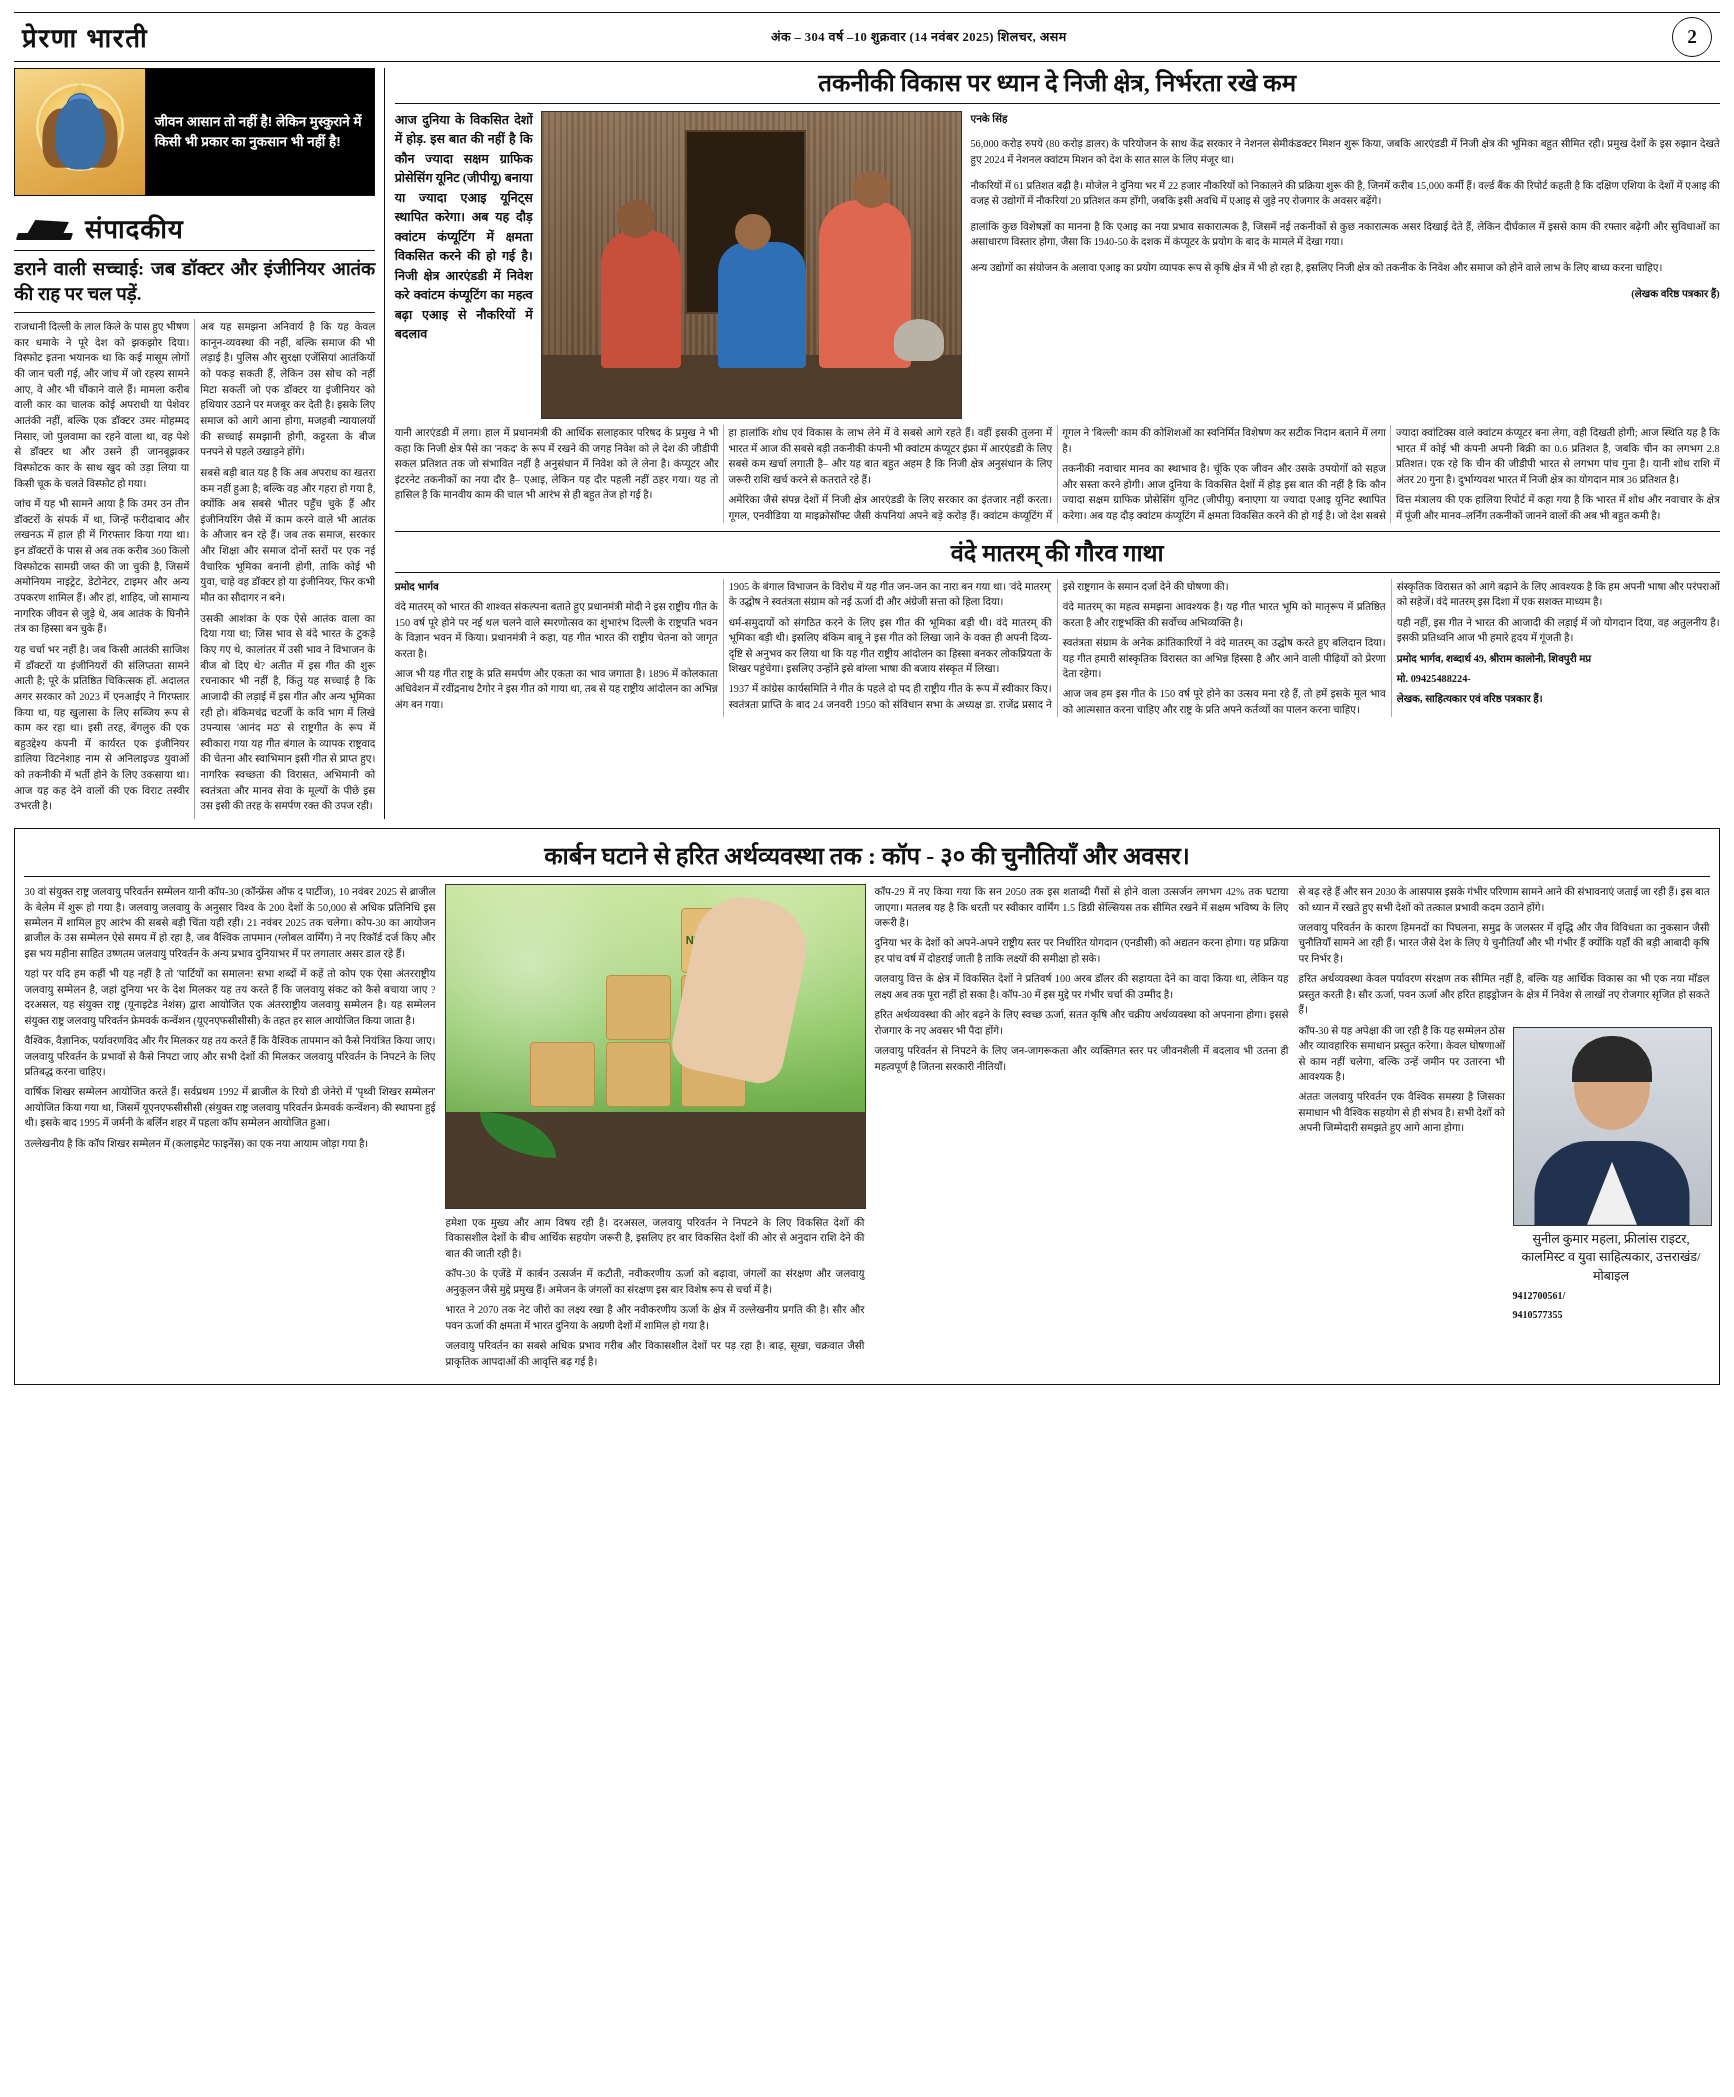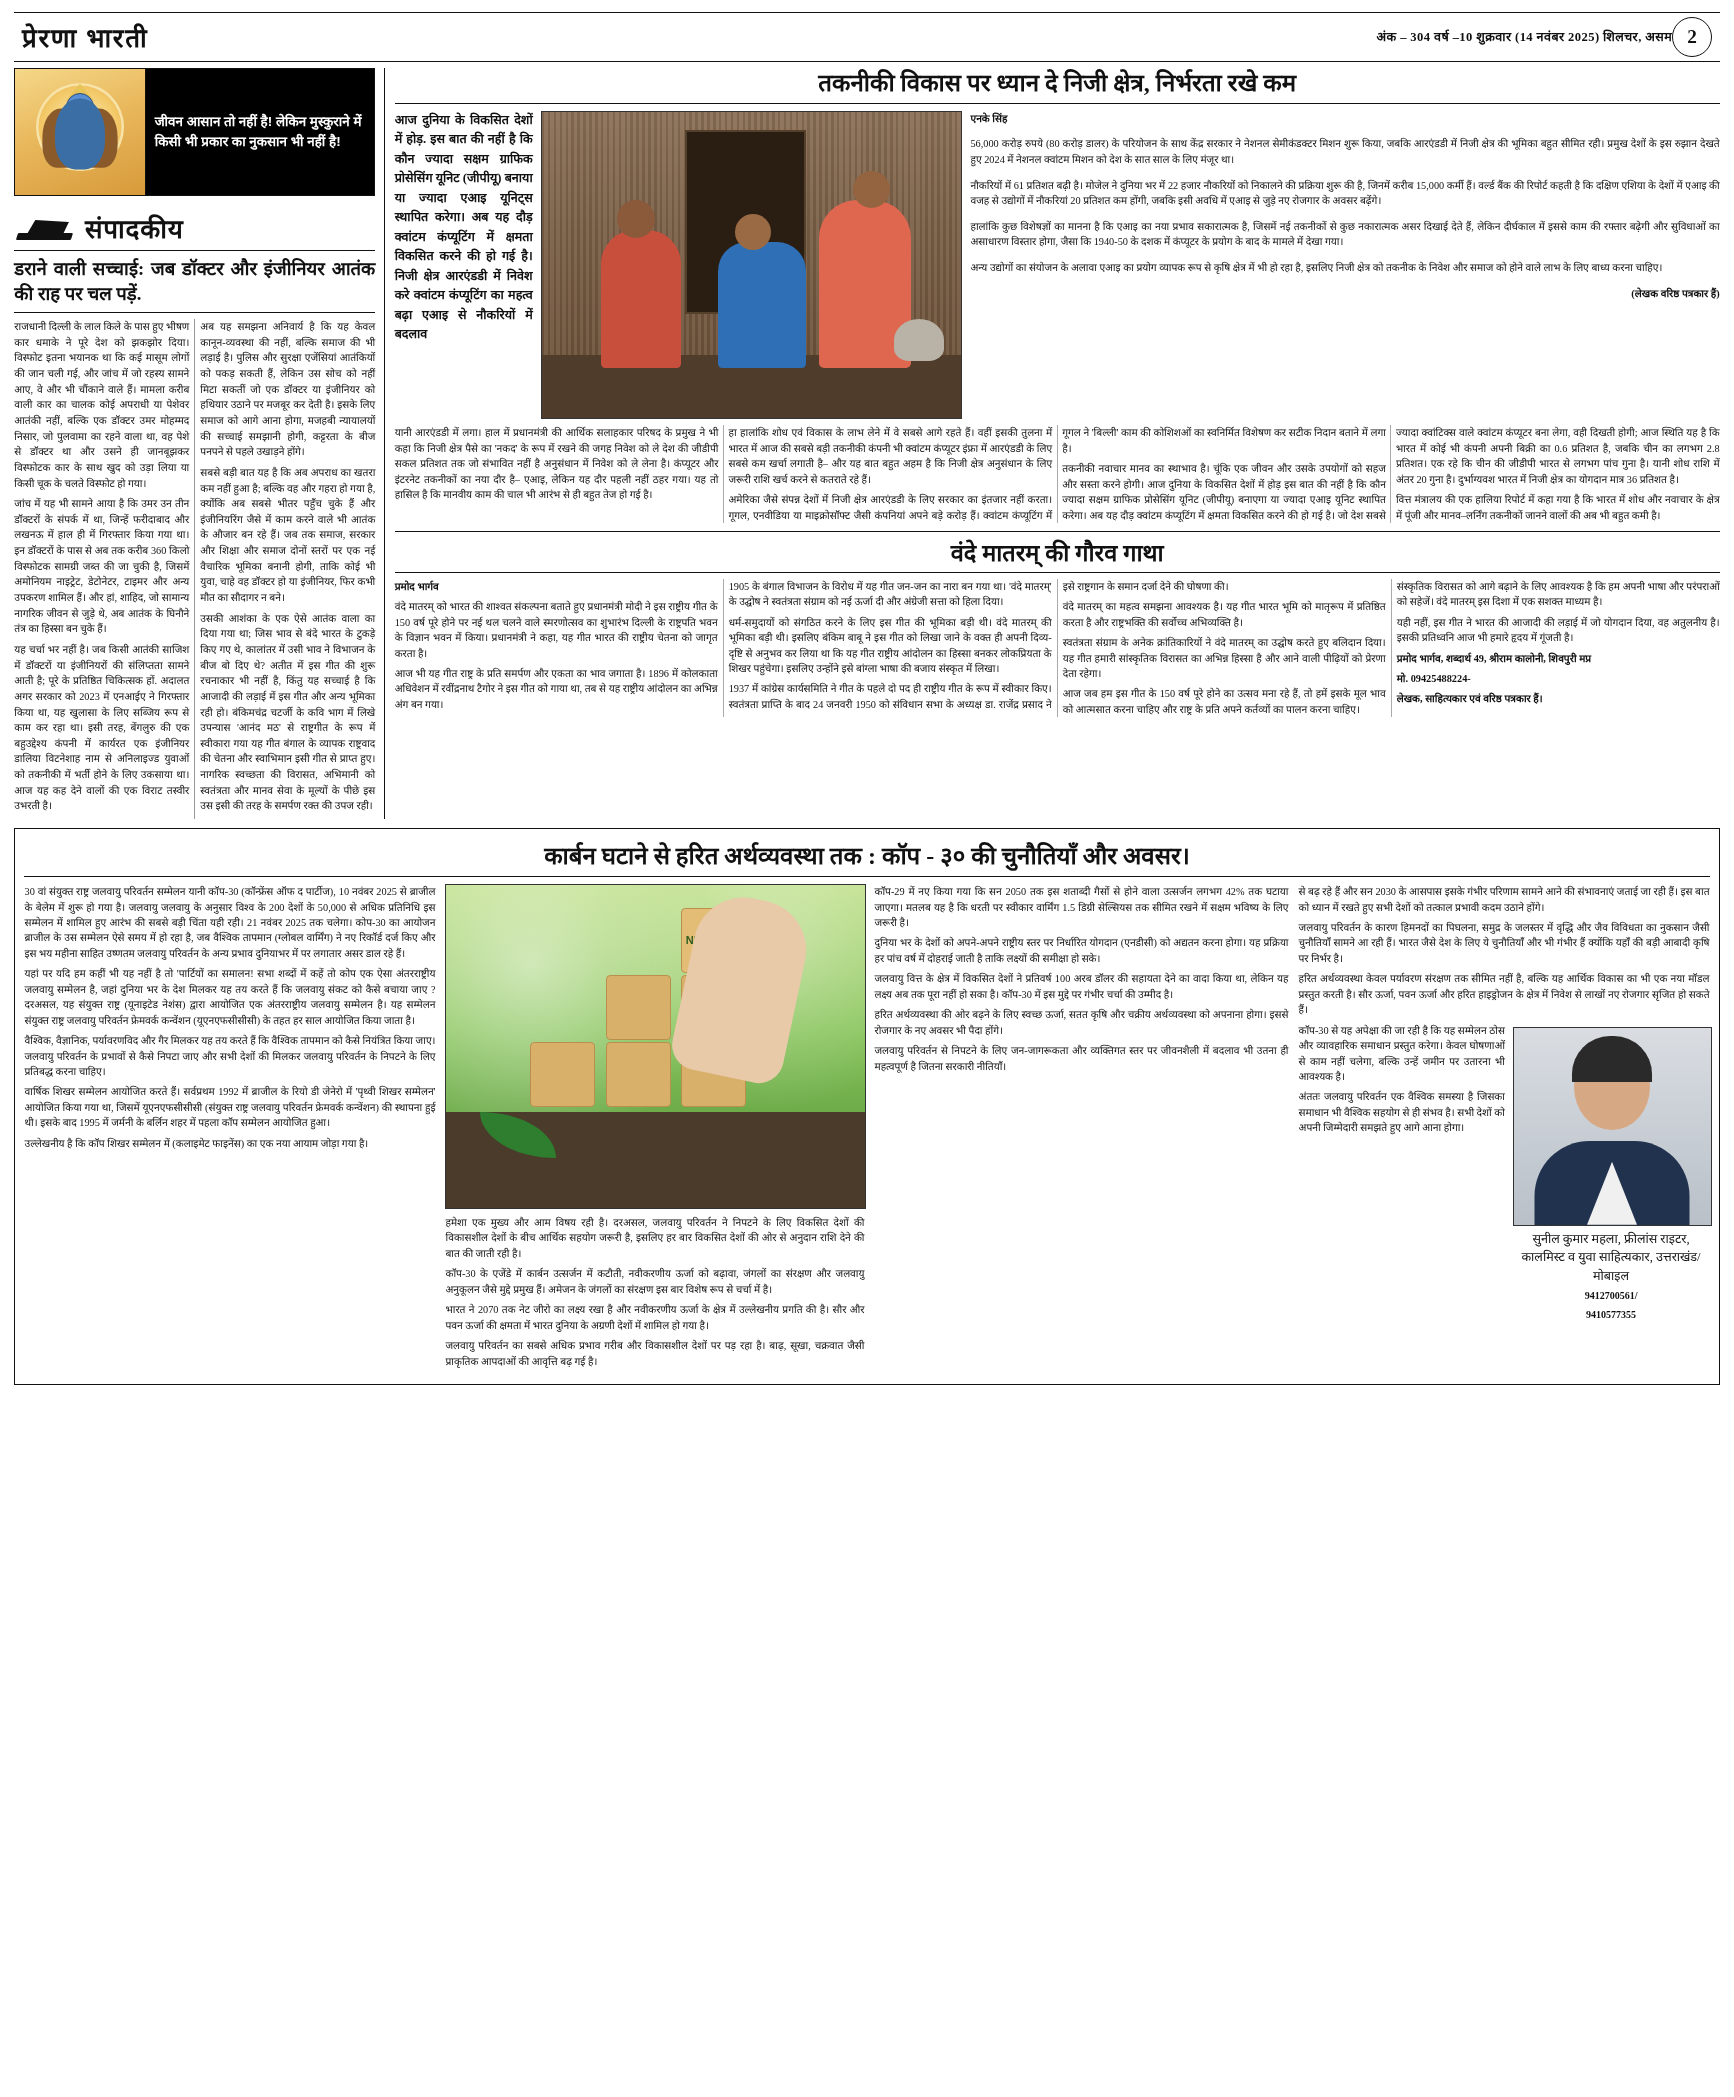--- a/index.html
+++ b/index.html
@@ -31,21 +31,21 @@
     font-family:"Liberation Serif", serif;
     font-weight:bold;
     font-size:26px;
     letter-spacing:1.7px;
     white-space:nowrap;
     flex:0 0 auto;
     padding-right:17px;
   }
   .mast-center{
     flex:1 1 auto;
-    text-align:right;
+    text-align:center;
     font-size:12.6px;
     font-weight:bold;
     letter-spacing:0.4px;
   }
   .mast-page{
     flex:0 0 auto;
     width:38px;height:38px;
     border:1.7px solid #111;
     border-radius:50%;
     display:flex;align-items:center;justify-content:center;
@@ -263,21 +263,21 @@
   .author-photo{
     width:197px;height:197px;border:1.3px solid #333;
     background:linear-gradient(180deg,#d9dde2 0%,#b9c0c8 100%);
     position:relative;overflow:hidden;
   }
   .author-photo .ahead{position:absolute;left:50%;top:30%;transform:translate(-50%,-50%);width:76px;height:86px;border-radius:50%;background:#d6a884;}
   .author-photo .ahair{position:absolute;left:50%;top:16%;transform:translate(-50%,-50%);width:80px;height:46px;border-radius:38px 38px 0 0;background:#2a2a2a;}
   .author-photo .abody{position:absolute;left:50%;bottom:0;transform:translateX(-50%);width:155px;height:84px;border-radius:55px 55px 0 0;background:#20324e;}
   .author-photo .ashirt{position:absolute;left:50%;bottom:0;transform:translateX(-50%);width:50px;height:63px;background:#f0f0f0;clip-path:polygon(50% 0,100% 100%,0 100%);}
   .author-name{font-weight:normal;font-size:12.6px;line-height:1.45;margin-top:4.2px;}
-  .contact{font-weight:bold;font-size:10px;margin-top:3.4px;text-align:center;}
+  .contact{font-weight:bold;font-size:10px;margin-top:3.4px;text-align:left;}
   .clearfix:after{content:"";display:block;clear:both;}
 </style>
 </head>
 <body>
 
 <div class="page">
 
   <div class="masthead">
     <div class="mast-logo">प्रेरणा भारती</div>
     <div class="mast-center">अंक – 304 वर्ष –10  शुक्रवार (14 नवंबर 2025) शिलचर, असम</div>

